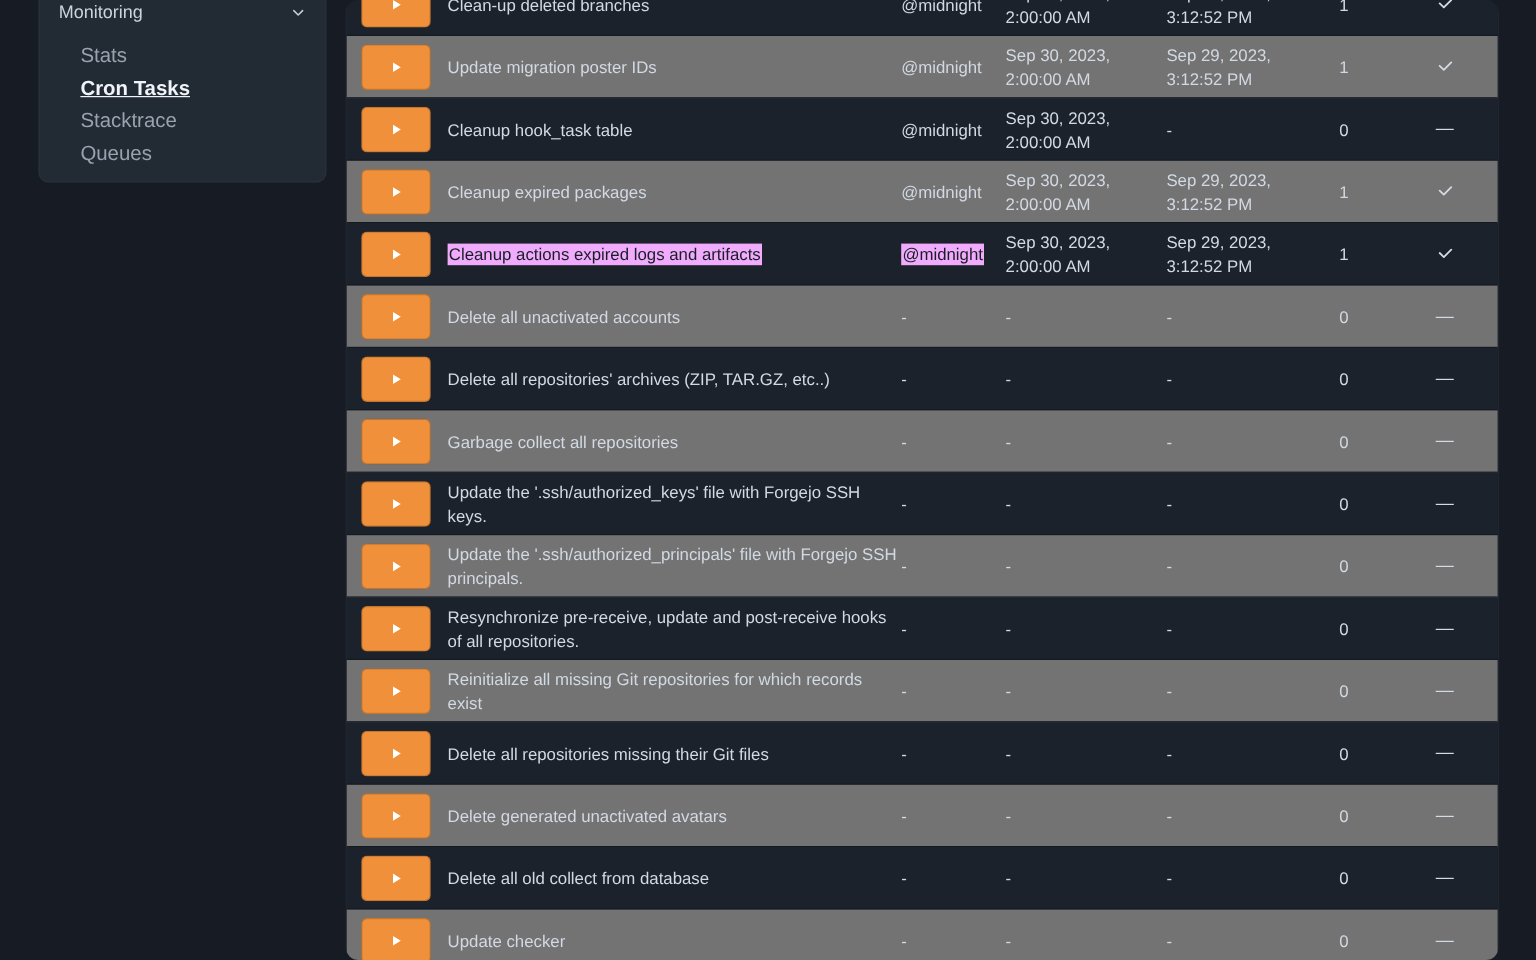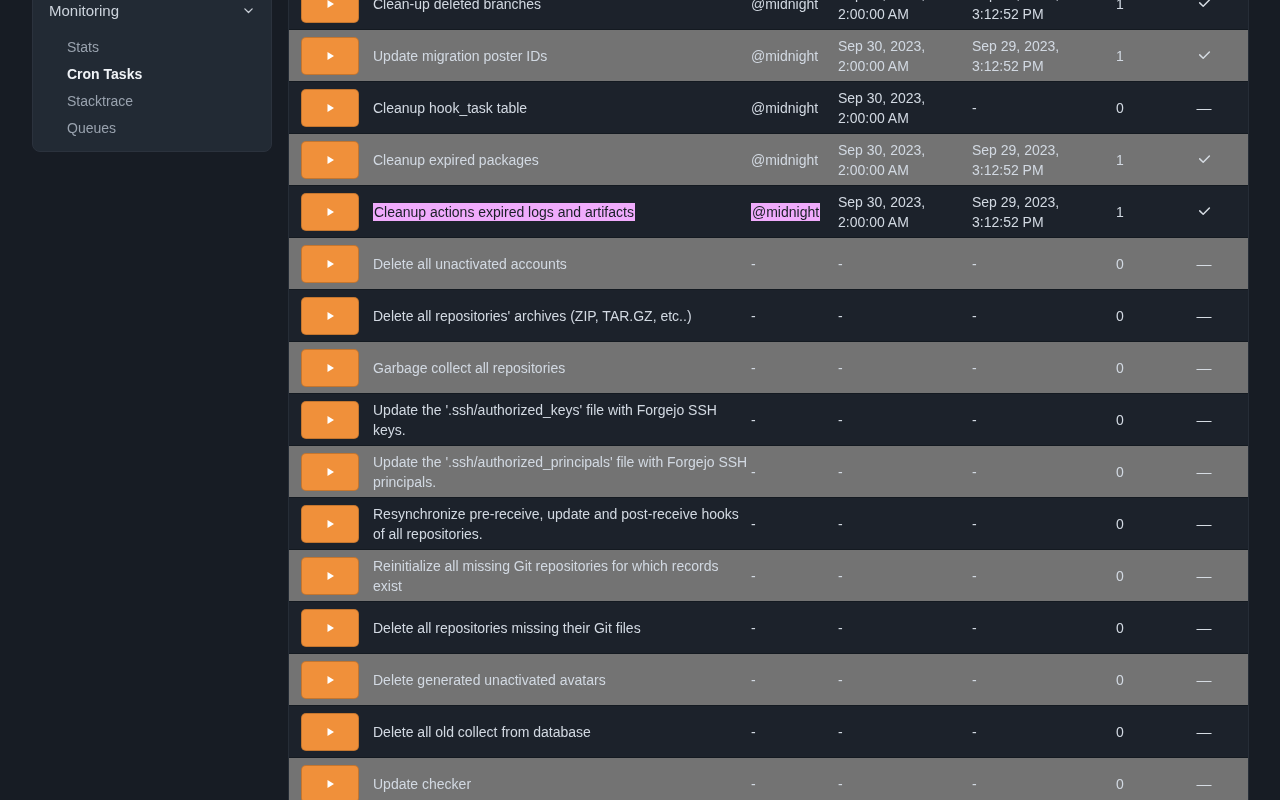--- a/index.html
+++ b/index.html
@@ -25,33 +25,34 @@
     height: 26px;
     display: flex; align-items: center; justify-content: space-between;
     color: #ccd3dc; font-size: 15px;
     cursor: pointer;
   }
   .panel-items { margin-top: 10px; }
   .panel-item {
     height: 27px;
     display: flex; align-items: center;
     padding-left: 18px;
-    font-size: 14px;
+    font-size: 17px;
     color: #99a2ae;
     cursor: pointer;
     border-radius: 4px;
   }
-  .panel-item.active { color: #f0f3f7; font-weight: bold; }
+  .panel-item.active { color: #f0f3f7; font-weight: bold; text-decoration: underline; }
   .chev { width: 14px; height: 14px; display: flex; align-items: center; justify-content: center; }
 
   
   .main {
     position: absolute; left: 288px; top: 0;
     width: 961px; height: 800px;
     overflow: hidden;
+    border-radius: 11px;
   }
   .cron-table {
     margin-top: -22px;
     width: 961px;
     border-left: 1px solid #262d37;
     border-right: 1px solid #262d37;
   }
   .row {
     display: grid;
     grid-template-columns: 84px 378px 87px 134px 108px 80px 1fr;

